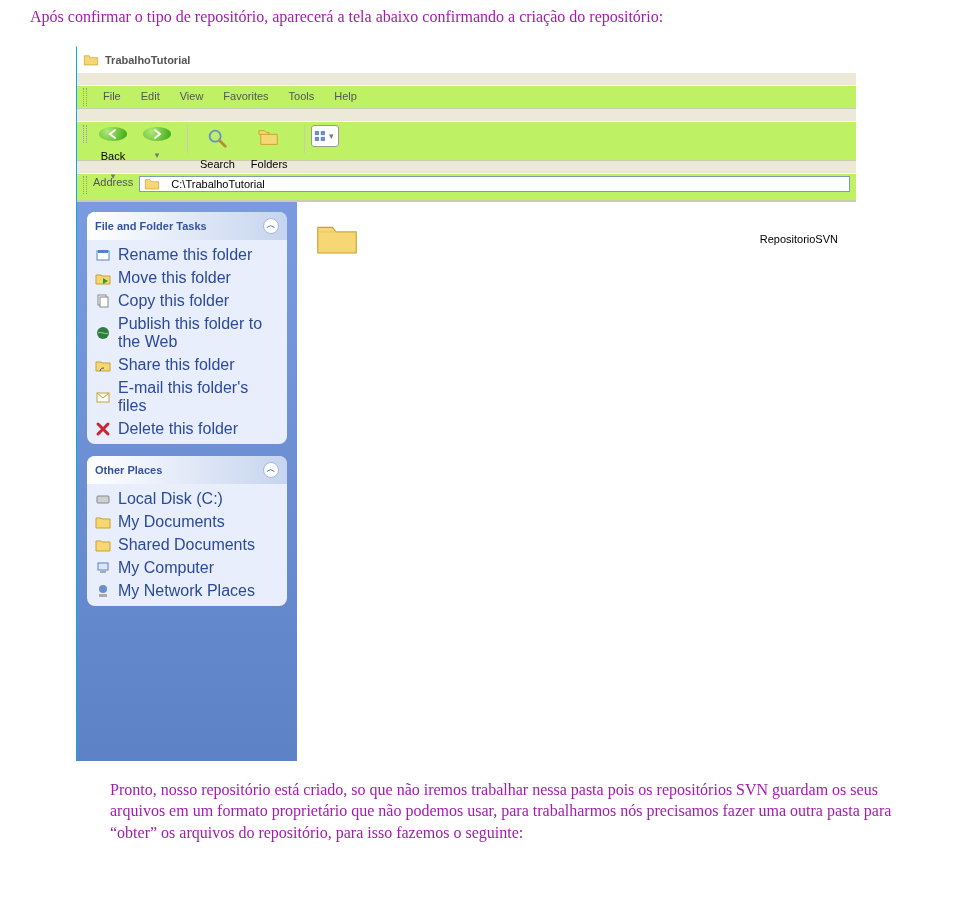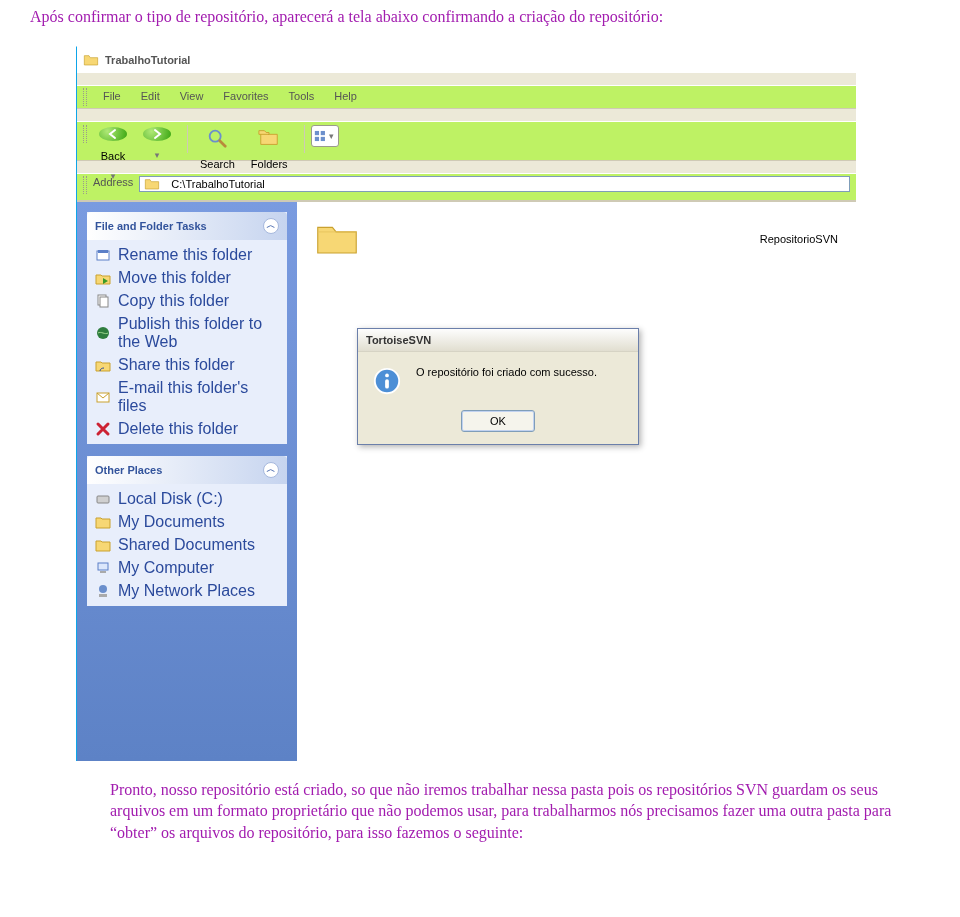--- a/index.html
+++ b/index.html
@@ -103,21 +103,21 @@
   .sidebar {
     width: 220px;
     background: linear-gradient(to bottom, #7a9be0, #5d82c6);
     padding: 10px;
     display: flex;
     flex-direction: column;
     gap: 12px;
   }
   .panel {
     background: #e8eefb;
-    border-radius: 0;
+    border-radius: 8px;
     overflow: hidden;
   }
   .panel-hdr {
     background: linear-gradient(to right, #ffffff, #c6d4ef);
     color: #33549c;
     font-weight: bold;
     padding: 6px 8px;
     display: flex;
     align-items: center;
     justify-content: space-between;
@@ -410,35 +410,18 @@
       <div class="file-item">
         <span class="folder-ico-lg">
           <svg viewBox="0 0 48 40">
               <path d="M3 8h16l4 5h22v23H3z" fill="#f7d774" stroke="#c9a12f" stroke-width="1.2"></path>
               <path d="M3 13h42" stroke="#e7c35d"></path>
             </svg>
         </span>
         <span>RepositorioSVN</span>
       </div>
 
-      <div class="dialog">
-        <div class="dlg-title">TortoiseSVN</div>
-        <div class="dlg-body">
-          <span class="info-ico">
-            <svg viewBox="0 0 32 32">
-                <circle cx="16" cy="16" r="13" fill="#4d8fd6"></circle>
-                <circle cx="16" cy="16" r="13" fill="none" stroke="#fff" stroke-width="2"></circle>
-                <circle cx="16" cy="10" r="2" fill="#fff"></circle>
-                <rect x="14" y="14" width="4" height="10" rx="2" fill="#fff"></rect>
-              </svg>
-          </span>
-          <span>O repositório foi criado com sucesso.</span>
-        </div>
-        <div class="dlg-btns">
-          <button class="ok-btn">OK</button>
-        </div>
-      </div>
     </div>
 
   </div>
 </div>
 
 <div class="doc-text body">Pronto, nosso repositório está criado, so que não iremos trabalhar nessa pasta pois os repositórios SVN guardam os seus arquivos em um formato proprietário que não podemos usar, para trabalharmos nós precisamos fazer uma outra pasta para “obter” os arquivos do repositório, para isso fazemos o seguinte:</div>
 
 </body></html>

